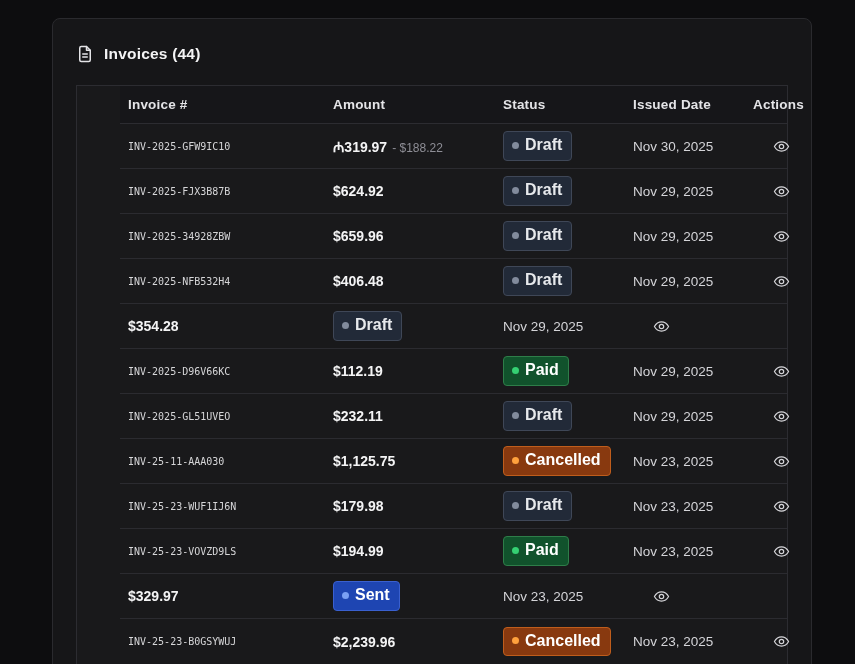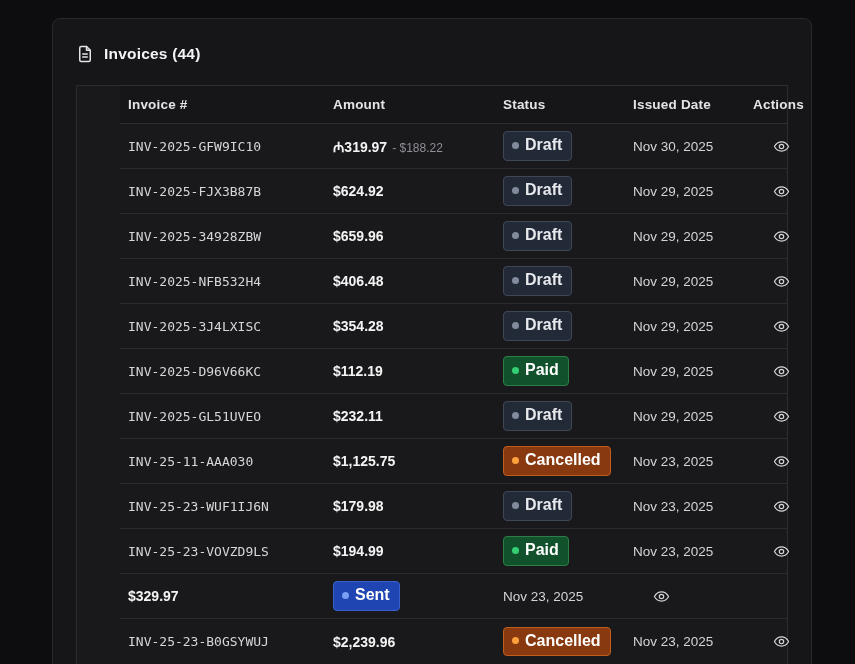--- a/index.html
+++ b/index.html
@@ -37,21 +37,21 @@
   }
   .th {
     color:#e4e4e7; font-size:13.5px; font-weight:700;
     padding:0 8px; letter-spacing:.2px;
   }
   .tr { height:45px; border-bottom:1px solid #2b2b30; }
   .tr:last-child { border-bottom:none; }
   .td { padding:0 8px; }
   .invoice {
     font-family:"DejaVu Sans Mono", monospace;
-    font-size:13px; color:#d6d6d8; letter-spacing:0;
+    font-size:10px; color:#d6d6d8; letter-spacing:0;
   }
   .amount-primary { color:#f4f4f5; font-size:14px; font-weight:700; }
   .amount-secondary { color:#8e8e96; font-size:12px; font-weight:400; margin-left:5px; }
   .badge {
     display:inline-flex; align-items:center; gap:6px;
     font-size:16px; font-weight:700; color:#fff;
     padding:3px 9px 4px 8px; border-radius:4px;
     border:1px solid transparent; line-height:1.3;
   }
   .dot { width:7px; height:7px; border-radius:50%; display:inline-block; }
@@ -177,21 +177,20 @@
           <svg width="17" height="17" viewBox="0 0 24 24" fill="none" stroke="currentColor" stroke-width="1.7" stroke-linecap="round" stroke-linejoin="round">
             <path d="M2 12s3.6-6.5 10-6.5S22 12 22 12s-3.6 6.5-10 6.5S2 12 2 12z"></path>
             <circle cx="12" cy="12" r="3.1"></circle>
           </svg>
         </span>
       </button>
     </div>
   </div>
 
   <div class="tr">
-    <div class="td invoice">INV-2025-3J4LXISC</div>
     <div class="td amount">
       <span class="amount-primary">$354.28</span>
     </div>
     <div class="td status">
       <span class="badge" style="background: rgb(34, 42, 56); border-color: rgb(63, 71, 87); color: rgb(231, 233, 236);">
         <span class="dot" style="background: rgb(130, 139, 156);"></span>
         <span>Draft</span>
       </span>
     </div>
     <div class="td date">Nov 29, 2025</div>

